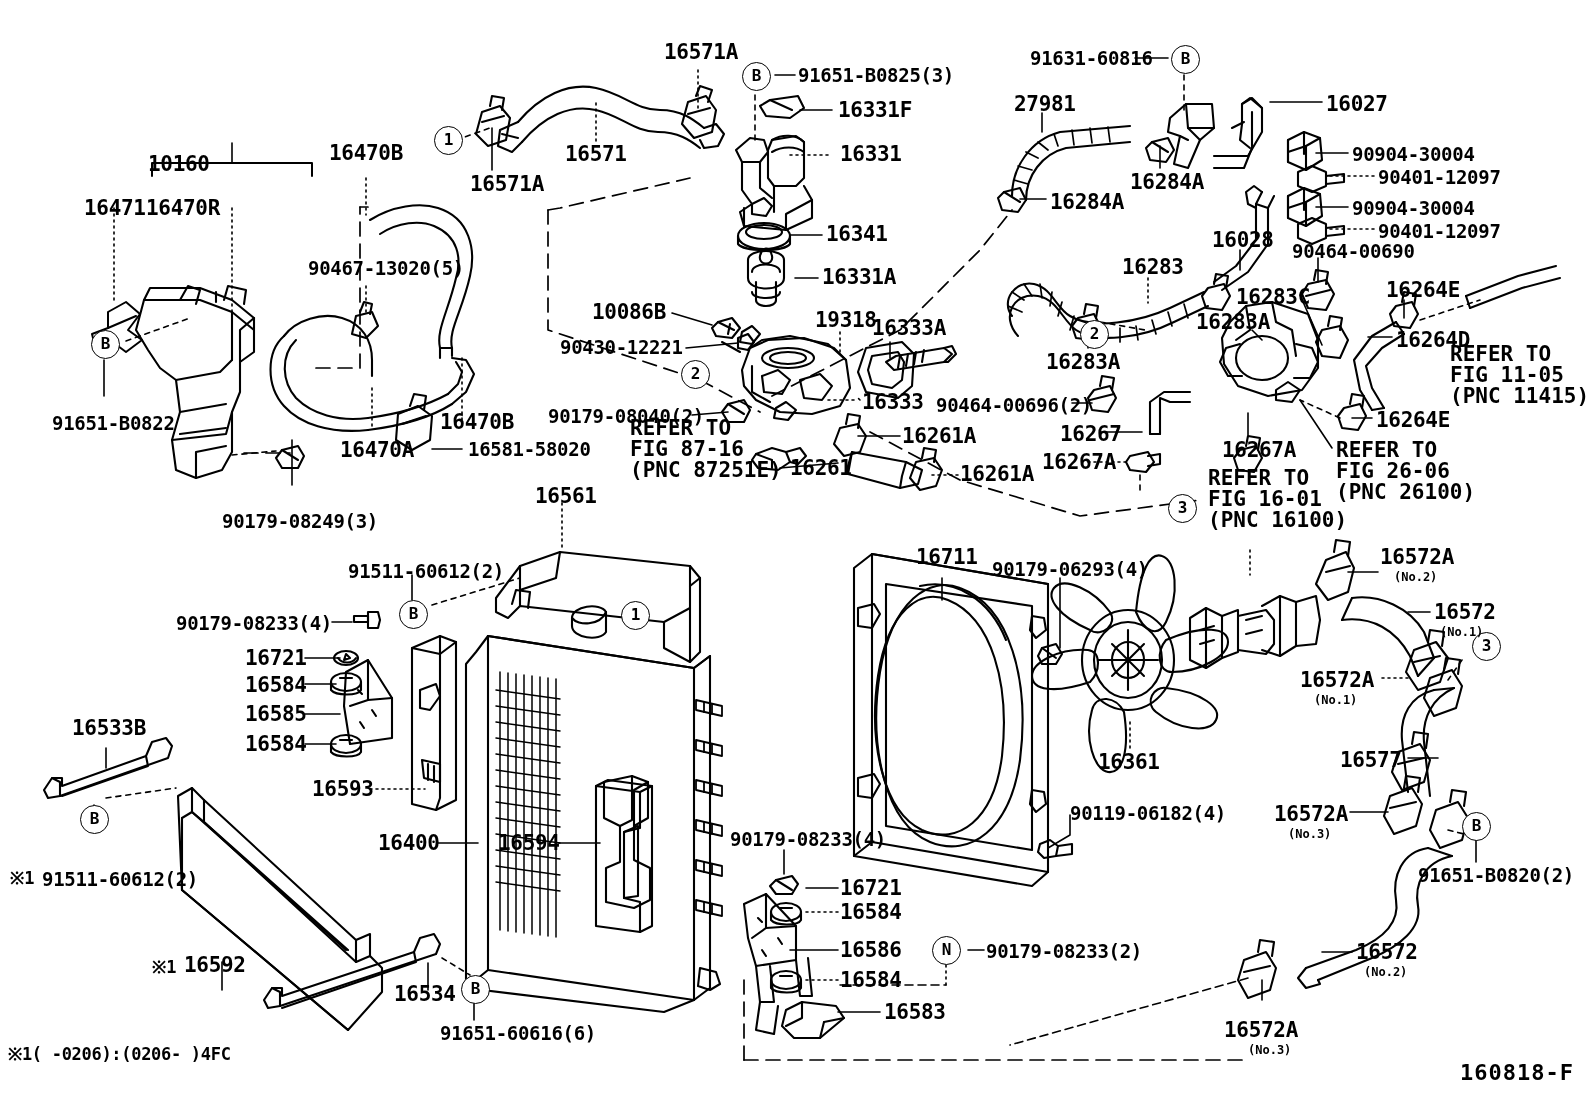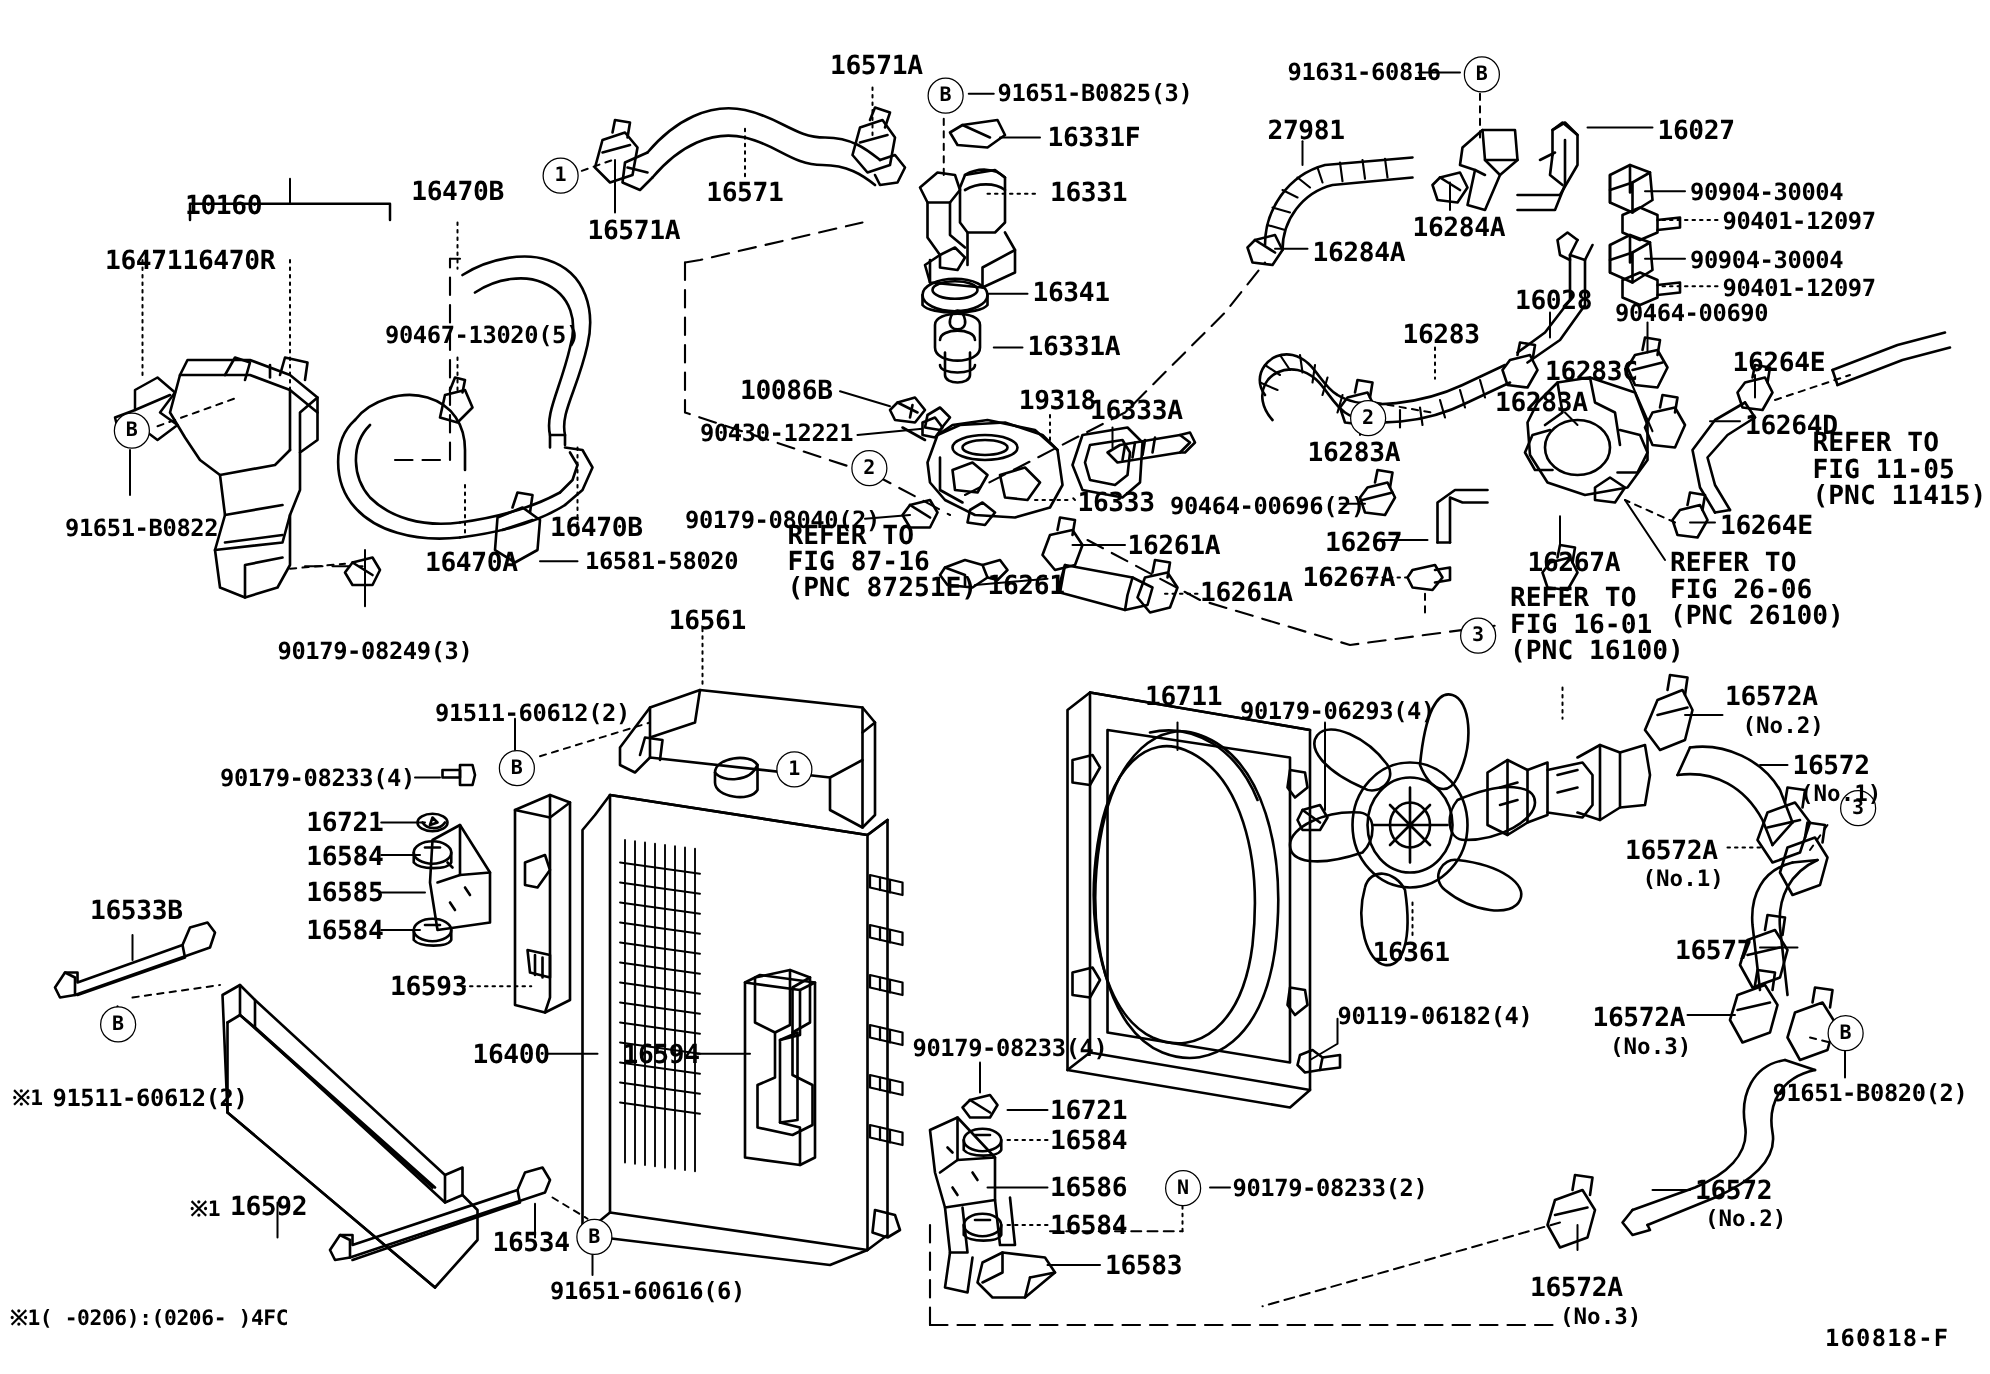--- a/index.html
+++ b/index.html
@@ -10,24 +10,24 @@
     color:#000;
   }
   #art{position:absolute;left:0;top:0;width:1592px;height:1099px;}
   .lbl{
     position:absolute;white-space:nowrap;
     font-family:"DejaVu Sans Mono","Liberation Mono",monospace;
     font-weight:bold;color:#000;letter-spacing:-0.3px;
   }
   .p{font-size:21px;}           
   .n{font-size:19px;font-weight:bold;}  
-  .sub{font-size:18px;font-weight:bold;letter-spacing:0px;}
+  .sub{font-size:12px;font-weight:bold;letter-spacing:0px;}
   .ref{font-size:21px;font-weight:bold;line-height:21px;letter-spacing:0px;}
   .foot{font-size:17px;font-weight:bold;}
-  .figid{font-size:19px;font-weight:bold;letter-spacing:1px;}
+  .figid{font-size:22px;font-weight:bold;letter-spacing:1px;}
   .cir{
     position:absolute;border:1.6px solid #000;border-radius:50%;
     width:27px;height:27px;text-align:center;line-height:25px;
     font-size:16px;font-weight:bold;background:#fff;
     font-family:"DejaVu Sans Mono","Liberation Mono",monospace;
   }
   .star{font-size:17px;font-weight:bold;}
 </style>
 </head>
 <body>

